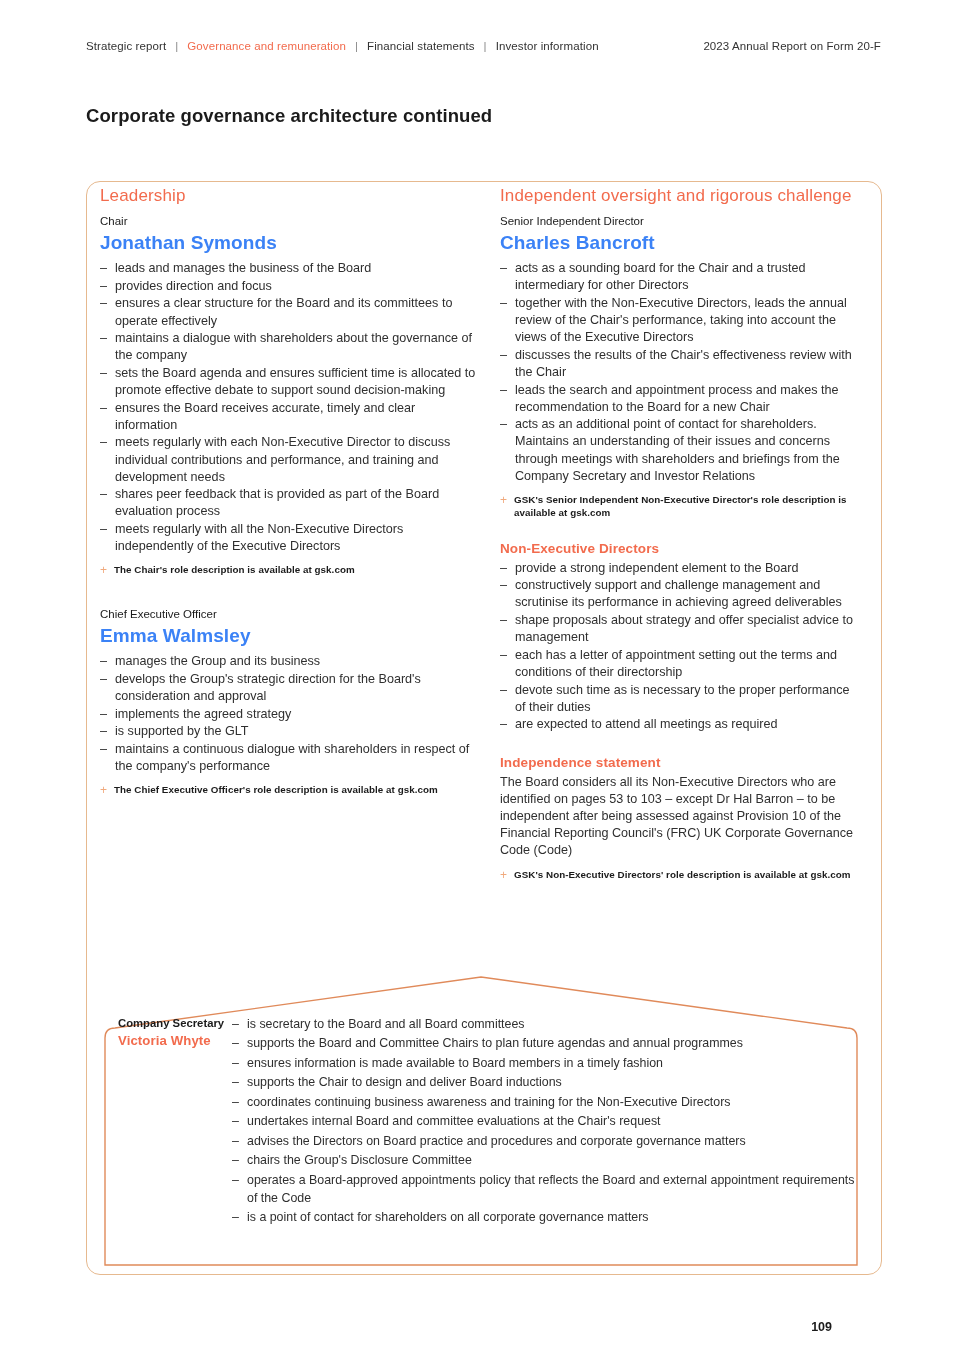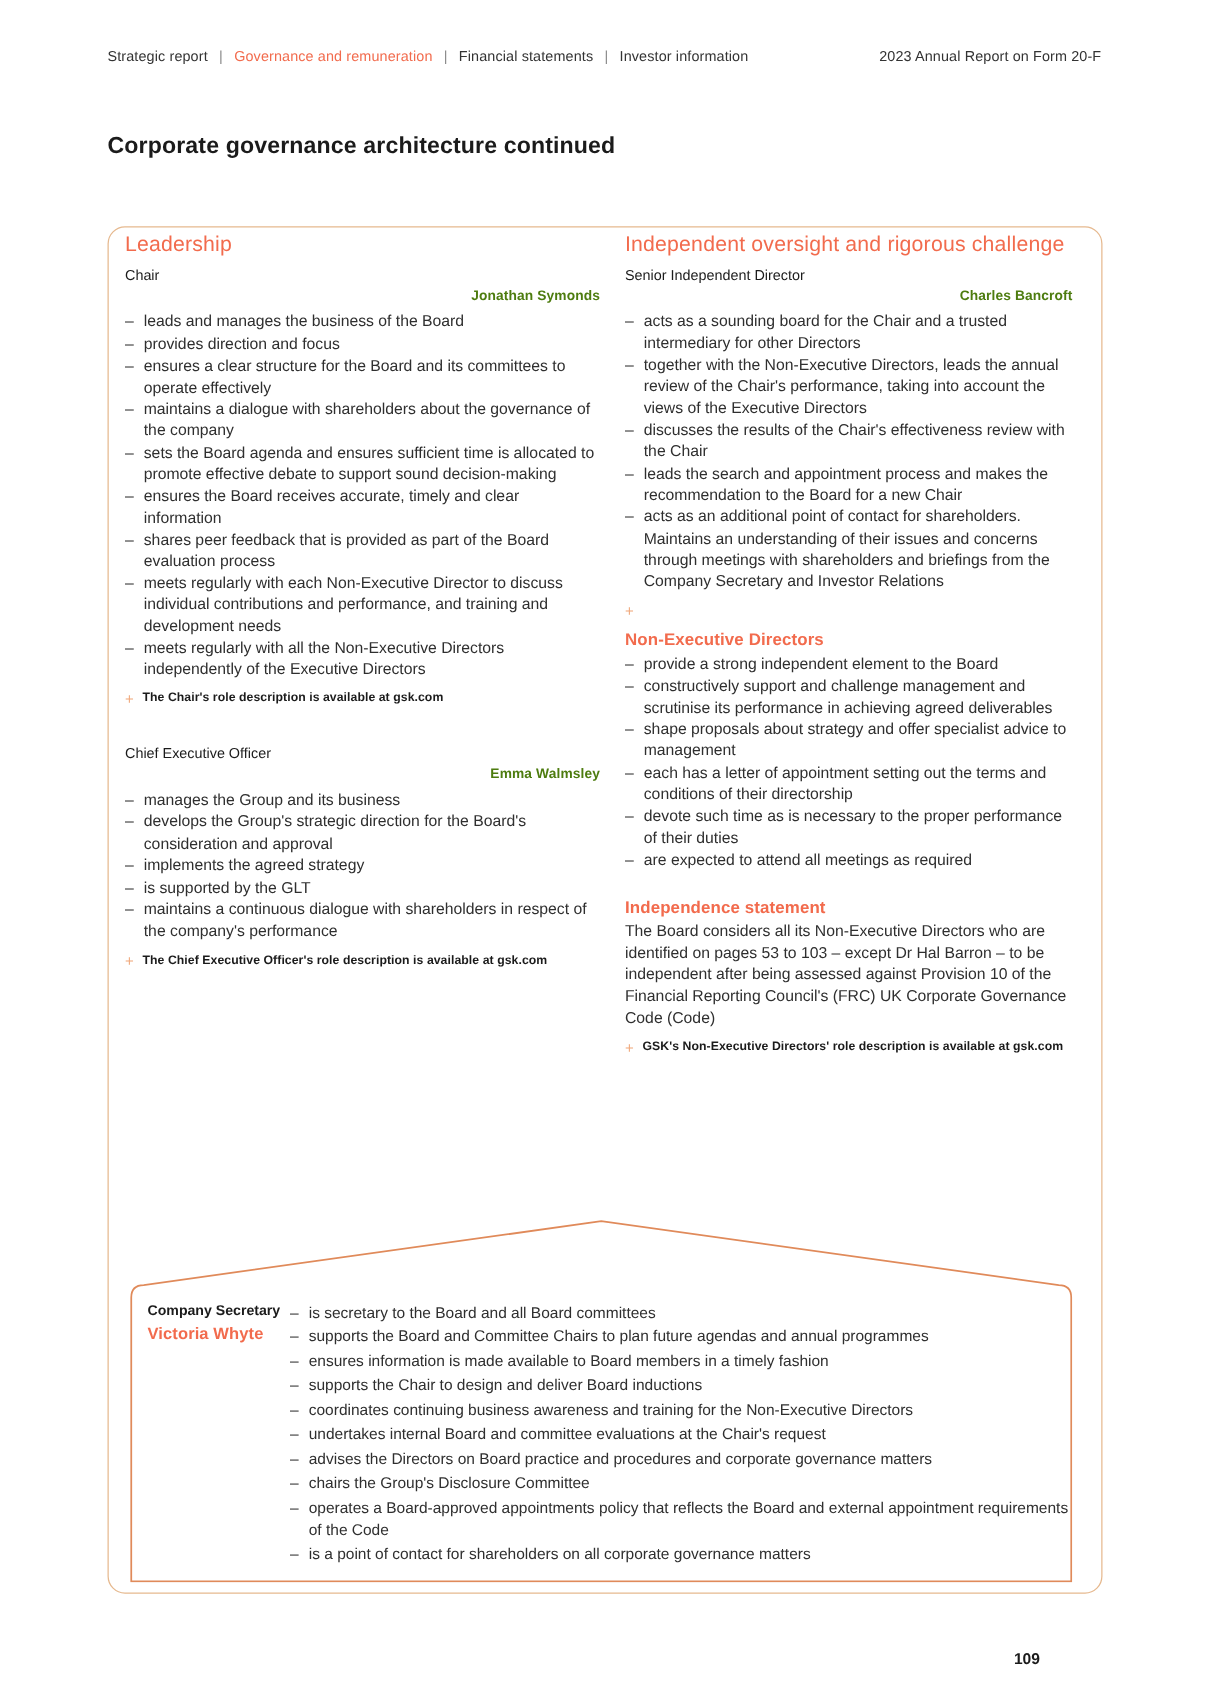--- a/index.html
+++ b/index.html
@@ -83,27 +83,26 @@
     margin-bottom: 8px;
   }
 
   .role-title {
     font-size: 11.5px;
     font-weight: 400;
     color: #1b1b1b;
     line-height: 1.35;
   }
   .role-name {
-    font-size: 11px;
-    font-weight: 700;
-    color: #4d7c0f;
+    font-size: 19px;
+    font-weight: 700;
+    color: #3b82f6;
     line-height: 1.35;
     margin-bottom: 5px;
     letter-spacing: 0.1px;
-    text-align: right;
   }
   .sub-heading {
     font-size: 13.5px;
     font-weight: 700;
     color: #f26b4d;
     letter-spacing: 0.1px;
     margin-bottom: 4px;
   }
 
   ul.dashlist { list-style: none; margin: 0 0 0 0; padding: 0; }
@@ -157,21 +156,21 @@
     left: 104px;
     top: 976px;
     width: 754px;
     height: 290px;
   }
   .house svg { display: block; width: 754px; height: 290px; }
 
   .house-content {
     position: absolute;
     left: 104px;
-    top: 1042px;
+    top: 1016px;
     width: 754px;
     display: flex;
   }
   .cs-label {
     width: 128px;
     padding-left: 14px;
     flex: 0 0 auto;
   }
   .cs-title {
     font-size: 11.3px;
@@ -234,22 +233,22 @@
       <div>
         <div class="role-title">Chair</div>
         <div class="role-name">Jonathan Symonds</div>
         <ul class="dashlist">
           <li>leads and manages the business of the Board</li>
           <li>provides direction and focus</li>
           <li>ensures a clear structure for the Board and its committees to operate effectively</li>
           <li>maintains a dialogue with shareholders about the governance of the company</li>
           <li>sets the Board agenda and ensures sufficient time is allocated to promote effective debate to support sound decision-making</li>
           <li>ensures the Board receives accurate, timely and clear information</li>
+          <li>meets regularly with each Non-Executive Director to discuss individual contributions and performance, and training and development needs</li>
           <li>shares peer feedback that is provided as part of the Board evaluation process</li>
-          <li>meets regularly with each Non-Executive Director to discuss individual contributions and performance, and training and development needs</li>
           <li>meets regularly with all the Non-Executive Directors independently of the Executive Directors</li>
         </ul>
         <div class="plus-note">
           <span class="plus">+</span>
           <span>The Chair's role description is available at gsk.com</span>
         </div>
       </div>
 
       <div class="gap-lg"></div>
 
@@ -278,20 +277,21 @@
         <div class="role-name">Charles Bancroft</div>
         <ul class="dashlist">
           <li>acts as a sounding board for the Chair and a trusted intermediary for other Directors</li>
           <li>together with the Non-Executive Directors, leads the annual review of the Chair's performance, taking into account the views of the Executive Directors</li>
           <li>discusses the results of the Chair's effectiveness review with the Chair</li>
           <li>leads the search and appointment process and makes the recommendation to the Board for a new Chair</li>
           <li>acts as an additional point of contact for shareholders. Maintains an understanding of their issues and concerns through meetings with shareholders and briefings from the Company Secretary and Investor Relations</li>
         </ul>
         <div class="plus-note">
           <span class="plus">+</span>
+          <span>GSK's Senior Independent Non-Executive Director's role description is available at gsk.com</span>
         </div>
       </div>
 
       <div class="gap-md"></div>
 
       <div>
         <div class="sub-heading">Non-Executive Directors</div>
         <ul class="dashlist">
           <li>provide a strong independent element to the Board</li>
           <li>constructively support and challenge management and scrutinise its performance in achieving agreed deliverables</li>

